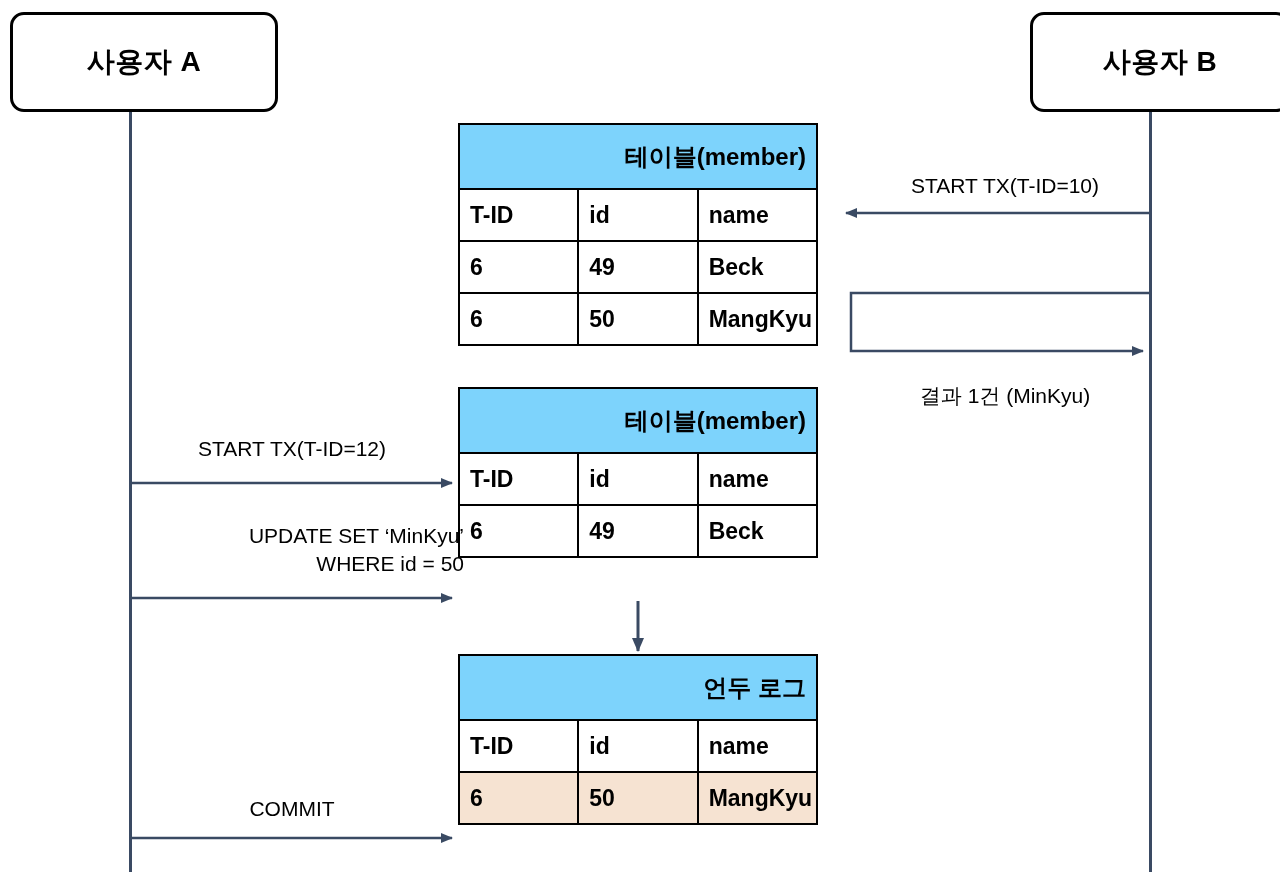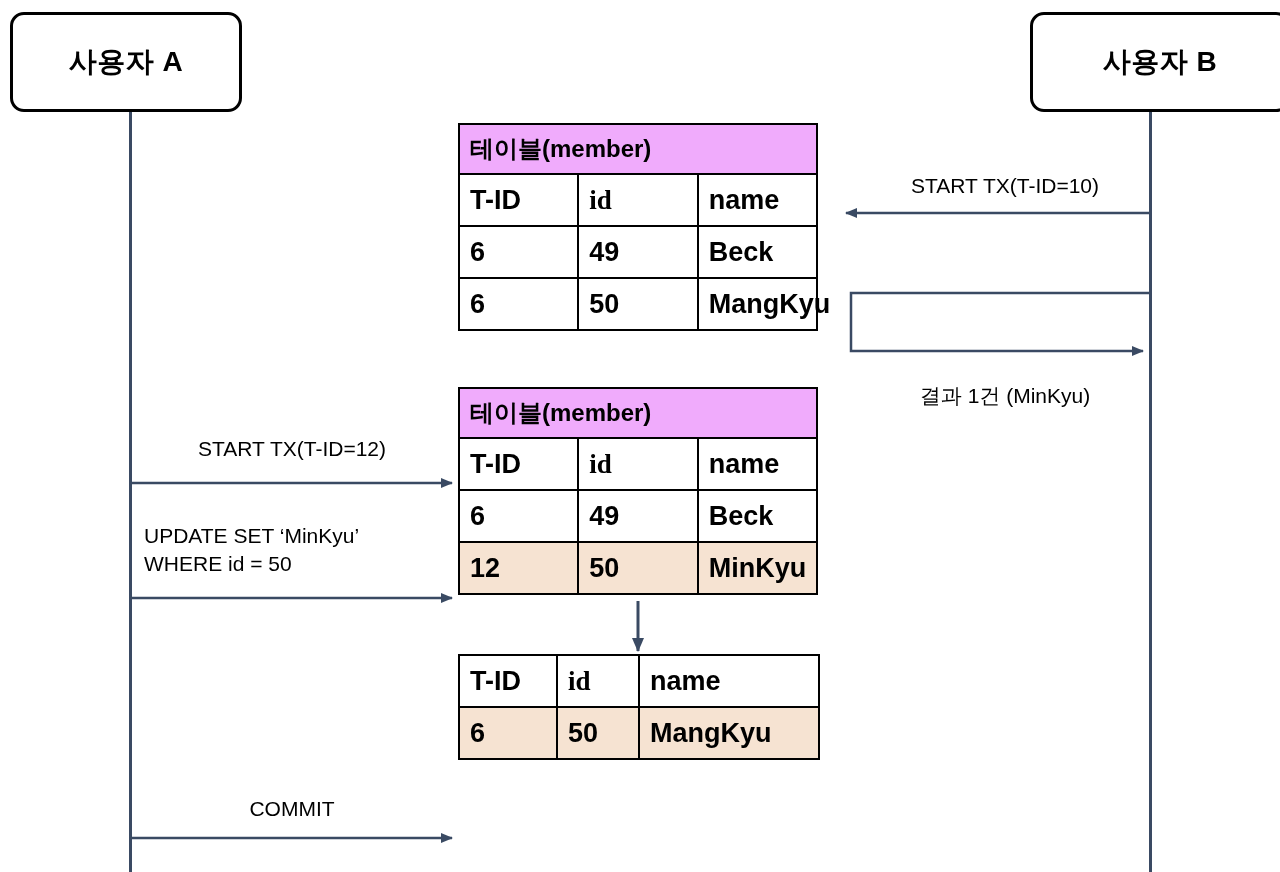--- a/index.html
+++ b/index.html
@@ -52,52 +52,52 @@
     box-sizing: border-box;
     border: 2px solid #000000;
     border-collapse: collapse;
     background: #ffffff;
     table-layout: fixed;
   }
   .dtable td, .dtable th {
     border: 2px solid #000000;
     box-sizing: border-box;
     padding: 4px 10px;
-    font-size: 27px;
+    font-size: 23px;
     font-weight: bold;
     text-align: left;
     color: #000000;
     height: 52px;
     vertical-align: middle;
     background: #ffffff;
   }
   .dtable th.caption {
-    text-align: left;
-    background: #f0abfc;
+    text-align: right;
+    background: #7dd3fc;
     font-size: 24px;
-    height: 50px;
+    height: 65px;
   }
   .dtable tr.hl td {
     background: #f6e3d2;
   }
   .col-tid { width: 98px; }
-  .col-id  { width: 82px; font-family: Liberation Serif, serif; }
+  .col-id  { width: 82px; }
   .col-name { width: 180px; border-radius: 13px; }
 
   
   .msg-label {
     position: absolute;
     font-size: 21px;
     font-weight: normal;
     color: #000000;
     white-space: pre-line;
     line-height: 1.32;
   }
   .msg-label.center { text-align: center; }
-  .msg-label.left { text-align: left; }
+  .msg-label.left { text-align: right; }
 
   
   #arrows {
     position: absolute;
     left: 0;
     top: 0;
     width: 1280px;
     height: 872px;
     pointer-events: none;
   }
@@ -138,21 +138,21 @@
 
     <g>
       <line x1="130" y1="838" x2="452" y2="838" stroke="#3a4a63" stroke-width="2.5" marker-end="url(#ah-right)"></line>
     </g>
 
     <g>
       <line x1="638" y1="601" x2="638" y2="651" stroke="#3a4a63" stroke-width="3" marker-end="url(#ah-down)"></line>
     </g>
   </svg>
 
-  <div class="actor-box" style="left:10px; top:12px; width:232px; height:100px;">
+  <div class="actor-box" style="left:10px; top:12px; width:268px; height:100px;">
     <span class="actor-label">사용자 A</span>
   </div>
   <div class="lifeline" style="left:129px; top:112px; height:760px;"></div>
 
   <div class="actor-box" style="left:1030px; top:12px; width:260px; height:100px;">
     <span class="actor-label">사용자 B</span>
   </div>
   <div class="lifeline" style="left:1149px; top:112px; height:760px;"></div>
 
   <table class="dtable" style="left:458px; top:123px; width:360px;">
@@ -186,30 +186,28 @@
     <tr>
       <td class="col-tid">T-ID</td>
       <td class="col-id">id</td>
       <td class="col-name">name</td>
     </tr>
     <tr>
       <td>6</td>
       <td>49</td>
       <td>Beck</td>
     </tr>
-    <tr class="hl">
-      <td>12</td>
-      <td>50</td>
-      <td>MinKyu</td>
-    </tr>
   </tbody>
     </table>
 
   <table class="dtable" style="left:458px; top:654px; width:360px;">
     <tbody>
+        <tr>
+      <th class="caption" colspan="3">언두 로그</th>
+    </tr>
     <tr>
       <td class="col-tid">T-ID</td>
       <td class="col-id">id</td>
       <td class="col-name">name</td>
     </tr>
     <tr class="hl">
       <td>6</td>
       <td>50</td>
       <td>MangKyu</td>
     </tr>

